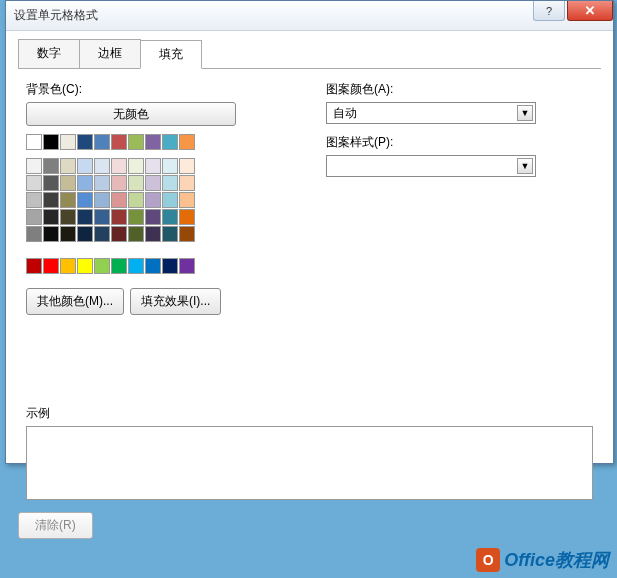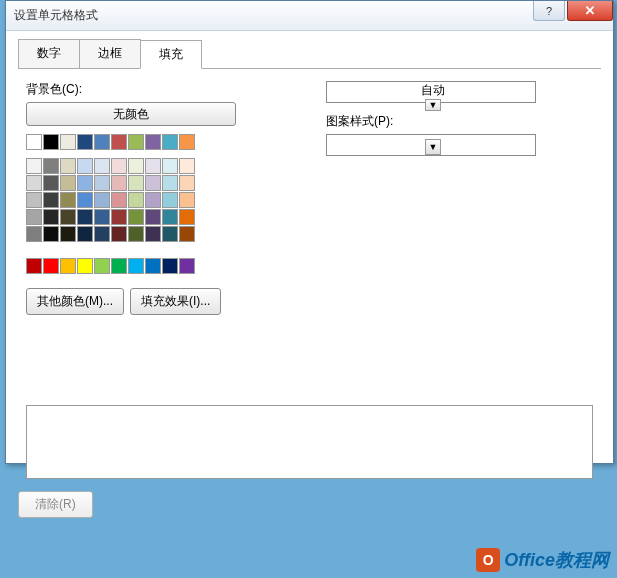--- a/index.html
+++ b/index.html
@@ -20,21 +20,21 @@
     .left-col { width: 260px; }
     .right-col { flex: 1; }
     .label { margin-bottom: 4px; display: block; }
     .nocolor-btn { width: 210px; height: 24px; border: 1px solid #8a8a8a; border-radius: 3px; background: linear-gradient(#fdfdfd, #e5e5e5); text-align: center; line-height: 22px; margin-bottom: 8px; cursor: pointer; }
     .color-grid { display: flex; flex-direction: column; gap: 1px; }
     .color-row { display: flex; gap: 1px; }
     .color-cell { width: 16px; height: 16px; border: 1px solid #999; cursor: pointer; }
     .standard-colors { margin-top: 16px; display: flex; gap: 1px; }
     .bottom-buttons { margin-top: 14px; display: flex; gap: 6px; }
     .btn { padding: 4px 10px; border: 1px solid #8a8a8a; border-radius: 3px; background: linear-gradient(#fdfdfd, #e5e5e5); cursor: pointer; font-size: 12px; }
-    .dropdown { width: 210px; height: 22px; border: 1px solid #8a8a8a; display: flex; align-items: center; justify-content: space-between; padding: 0 2px 0 6px; margin-bottom: 10px; background: #fff; cursor: pointer; flex-direction: column; }
+    .dropdown { width: 210px; height: 22px; border: 1px solid #8a8a8a; display: flex; align-items: center; justify-content: space-between; padding: 0 2px 0 6px; margin-bottom: 10px; background: #fff; cursor: pointer; }
     .dropdown-arrow { width: 16px; height: 16px; border: 1px solid #999; background: linear-gradient(#fdfdfd, #e0e0e0); display: flex; align-items: center; justify-content: center; font-size: 9px; }
     .sample-section { margin-top: 90px; padding: 0 8px; }
     .sample-label { display: block; margin-bottom: 4px; }
     .sample-box { width: 100%; height: 74px; border: 1px solid #999; background: #fff; }
     .footer { display: flex; justify-content: flex-start; padding: 12px 20px 0 0; }
     .clear-btn { padding: 4px 16px; border: 1px solid #b0b0b0; border-radius: 3px; background: linear-gradient(#fdfdfd, #ececec); color: #888; cursor: pointer; font-size: 12px; }
     .watermark { position: absolute; right: 8px; bottom: 6px; display: flex; align-items: center; gap: 4px; }
     .wm-icon { width: 24px; height: 24px; background: #d84f1d; border-radius: 4px; display: flex; align-items: center; justify-content: center; color: #fff; font-weight: bold; font-size: 14px; }
     .wm-text { color: #0865a8; font-size: 18px; font-weight: bold; font-style: italic; }
   </style>
@@ -147,33 +147,35 @@
             <div class="color-cell" style="background: rgb(0, 32, 96);"></div>
             <div class="color-cell" style="background: rgb(112, 48, 160);"></div>
           </div>
         <div class="bottom-buttons">
           <div class="btn">其他颜色(M)...</div>
           <div class="btn">填充效果(I)...</div>
         </div>
       </div>
 
       <div class="right-col">
+        <span class="label">图案颜色(A):</span>
         <div class="dropdown">
           <span>自动</span>
           <span class="dropdown-arrow">▼</span>
         </div>
         <span class="label">图案样式(P):</span>
         <div class="dropdown">
           <span></span>
           <span class="dropdown-arrow">▼</span>
         </div>
       </div>
     </div>
 
     <div class="sample-section">
+      <span class="sample-label">示例</span>
       <div class="sample-box"></div>
     </div>
 
     <div class="footer">
       <div class="clear-btn">清除(R)</div>
     </div>
   </div>
 </div>
 
 <div class="watermark">

